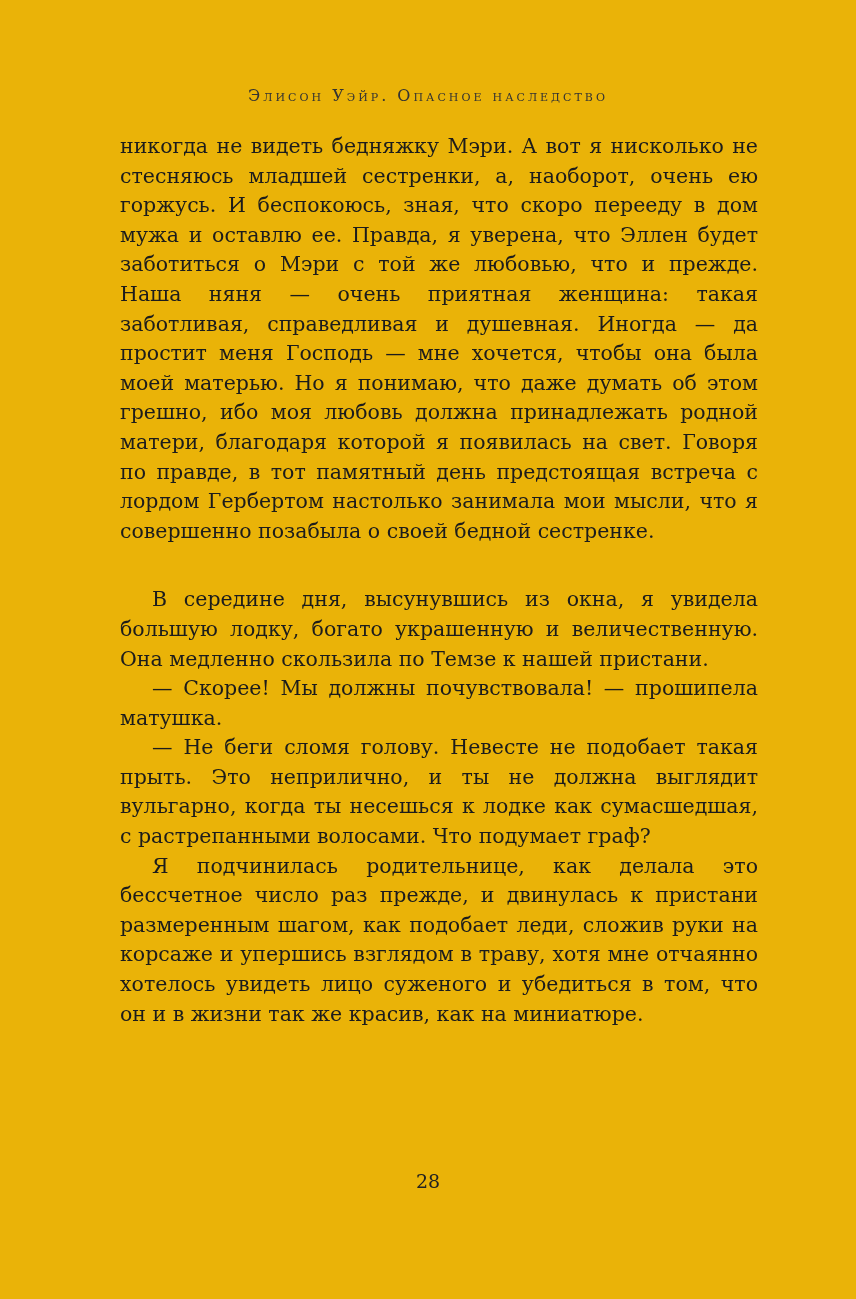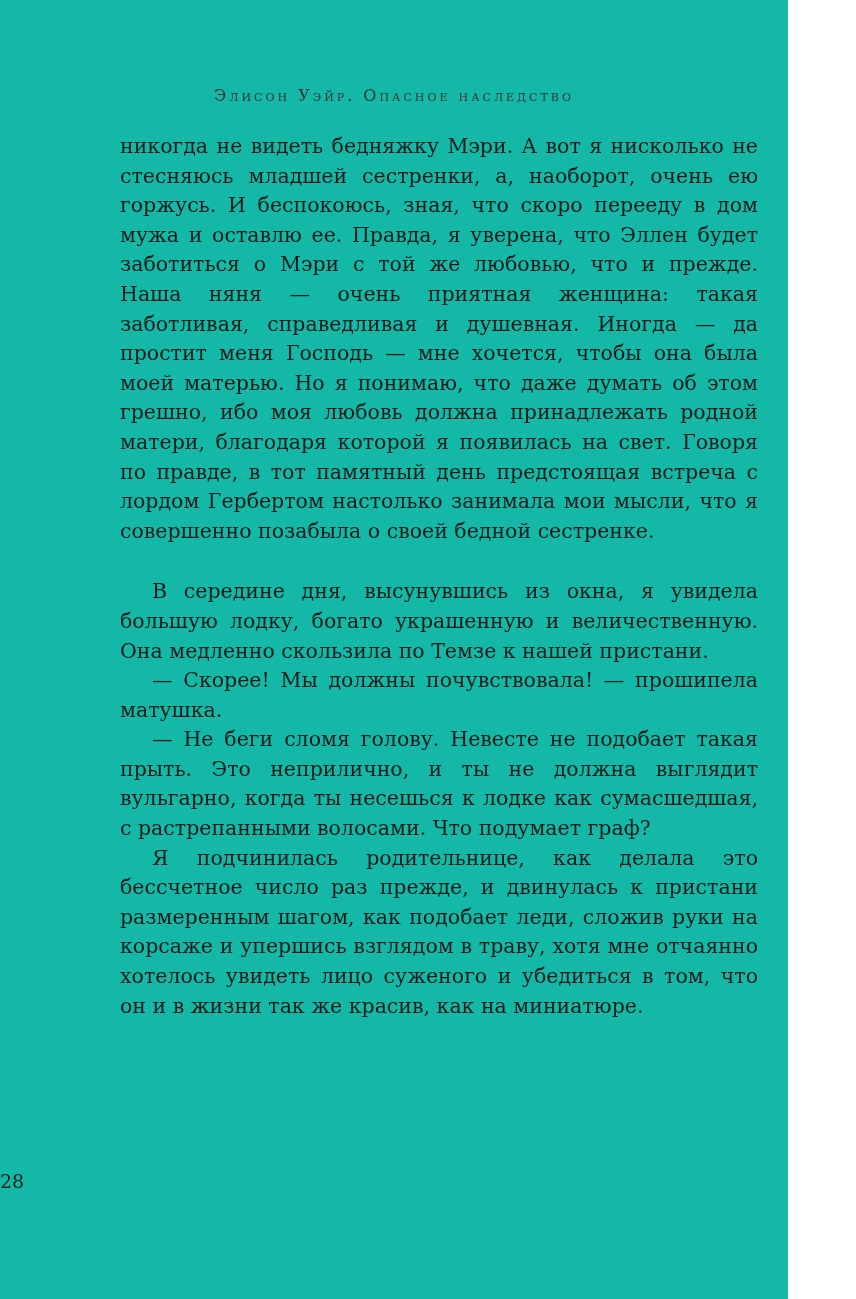--- a/index.html
+++ b/index.html
@@ -2,23 +2,23 @@
 <html lang="ru"><head>
 <meta charset="utf-8">
 <style>
   html, body {
     margin: 0;
     padding: 0;
     background: #ffffff;
   }
   .page {
     position: relative;
-    width: 788px;
+    width: 856px;
     height: 1299px;
-    background: #14b8a6;
+    background: #eab308;
     overflow: hidden;
     font-family: "DejaVu Serif", "Liberation Serif", serif;
     color: #1c1c1c;
   }
   .running-head {
     position: absolute;
     top: 86px;
     left: 0;
     width: 100%;
     text-align: center;
@@ -39,28 +39,28 @@
     color: #1c1c1c;
   }
   .text-block p {
     margin: 0;
     padding: 0;
   }
   .text-block p.indent {
     text-indent: 32px;
   }
   .text-block p.space-before {
-    margin-top: 31px;
+    margin-top: 39px;
   }
   .page-number {
     position: absolute;
     top: 1170px;
     left: 0;
     width: 100%;
-    text-align: left;
+    text-align: center;
     font-size: 19px;
     color: #222222;
   }
 </style>
 </head>
 <body>
 
 <div class="page">
 
   <div class="running-head">Элисон Уэйр. Опасное наследство</div>

